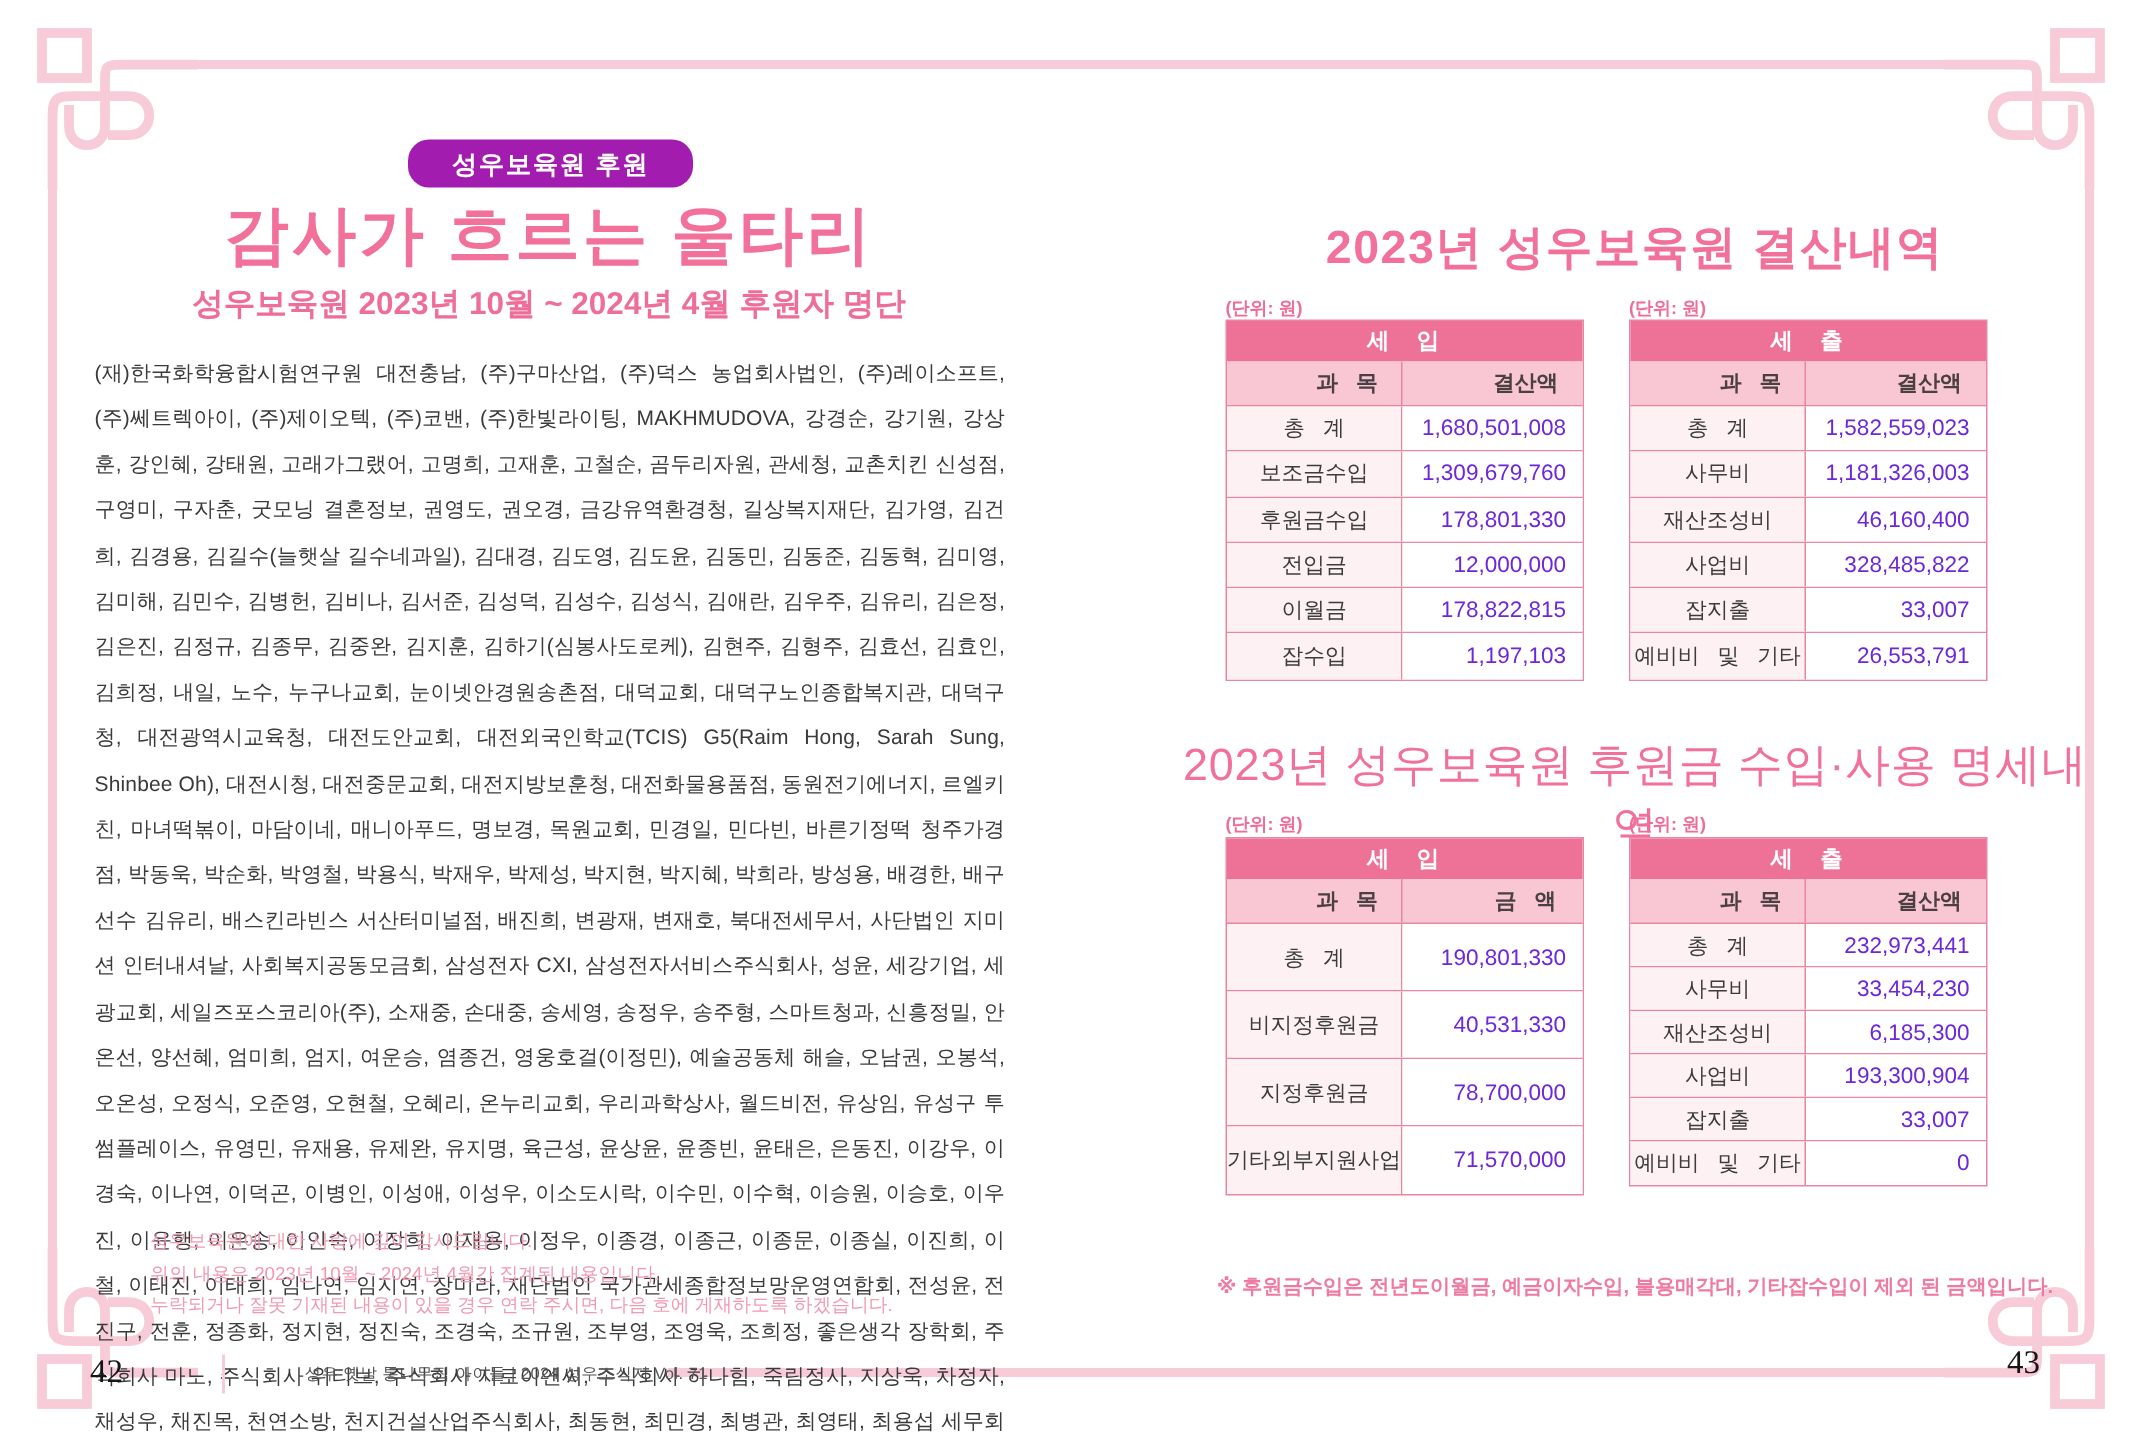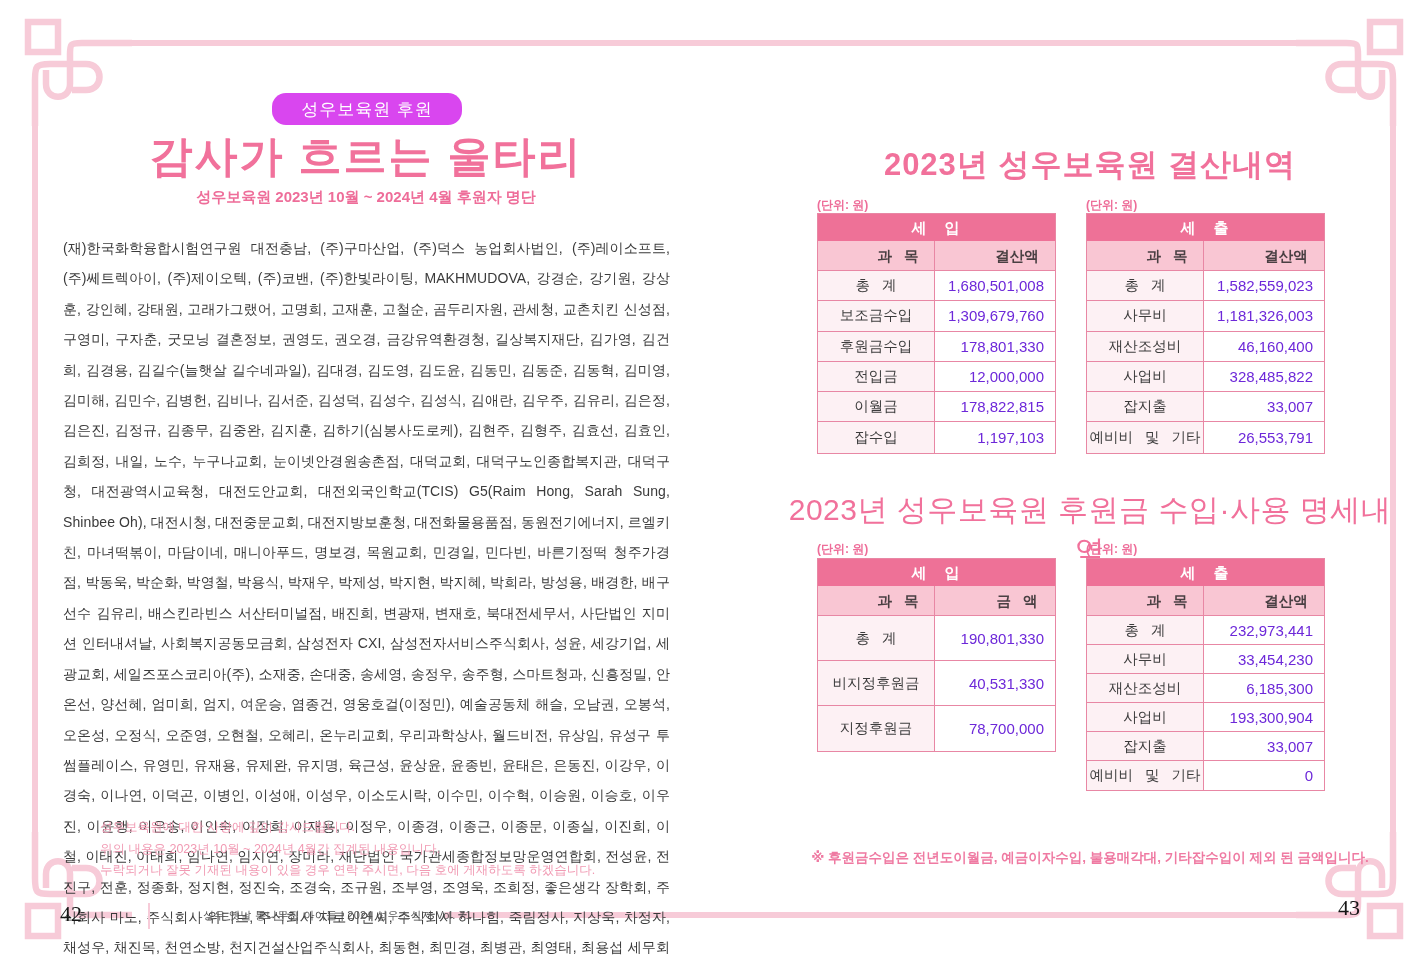--- a/index.html
+++ b/index.html
@@ -14,26 +14,26 @@
 
   
   .knot{position:absolute;width:110px;height:110px;z-index:0;}
   .knot svg{width:100%;height:100%;}
   .knot.tr{transform:scaleX(-1);}
   .knot.bl{transform:scaleY(-1);}
   .knot.br{transform:scale(-1,-1);}
   .frameline{position:absolute;background:var(--frame);z-index:0;}
 
   
-  .badge{left:272px;top:93px;width:190px;height:32px;background:#d946ef;border-radius:14px;
-         color:#fff;font-weight:normal;font-size:17px;display:flex;align-items:center;justify-content:center;letter-spacing:1px;z-index:2;}
+  .badge{left:272px;top:93px;width:190px;height:32px;background:#a21caf;border-radius:14px;
+         color:#fff;font-weight:bold;font-size:17px;display:flex;align-items:center;justify-content:center;letter-spacing:1px;z-index:2;}
   .l-title{left:63px;top:128px;width:606px;text-align:center;color:var(--accent);
            font-size:43px;font-weight:bold;letter-spacing:2px;z-index:2;}
   .l-subtitle{left:63px;top:188px;width:606px;text-align:center;color:#ee6d99;
-              font-size:15px;font-weight:bold;z-index:2;}
+              font-size:21px;font-weight:bold;z-index:2;}
   .donors{left:63px;top:233px;width:607px;height:560px;color:var(--text);
           font-size:14px;line-height:30.4px;text-align:justify;letter-spacing:0.1px;z-index:2;}
   .notes{left:100px;top:817px;width:540px;color:var(--note);font-size:12.5px;line-height:21.5px;z-index:2;}
 
   
   .r-title1{left:780px;top:144px;width:620px;text-align:center;color:var(--accent);
             font-size:31px;font-weight:bold;letter-spacing:1px;z-index:2;}
   .r-title2{left:780px;top:490px;width:620px;text-align:center;color:var(--accent);
             font-size:30px;font-weight:normal;letter-spacing:0.5px;z-index:2;}
   .unit{position:absolute;width:239px;text-align:left;color:#ee6d99;font-size:12px;font-weight:bold;z-index:2;}
@@ -200,20 +200,24 @@
         <div class="ft-value">190,801,330</div>
       </div>
       <div class="ft-row">
         <div class="ft-label">비지정후원금</div>
         <div class="ft-value">40,531,330</div>
       </div>
       <div class="ft-row">
         <div class="ft-label">지정후원금</div>
         <div class="ft-value">78,700,000</div>
       </div>
+      <div class="ft-row">
+        <div class="ft-label">기타외부지원사업</div>
+        <div class="ft-value">71,570,000</div>
+      </div>
     </div>
 </div>
 
 <div class="fintable" style="left:1086px;top:558px;">
   <div class="ft-head">세 출</div>
   <div class="ft-sub">
     <span>과 목</span>
     <span>결산액</span>
   </div>
   <div class="rows-short">

